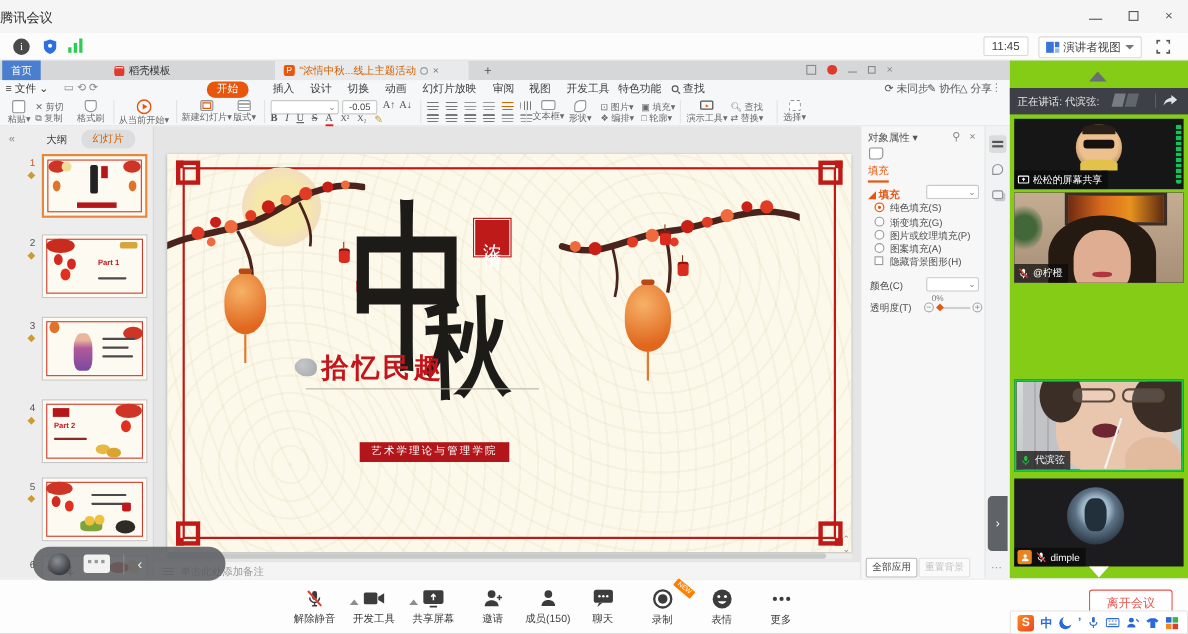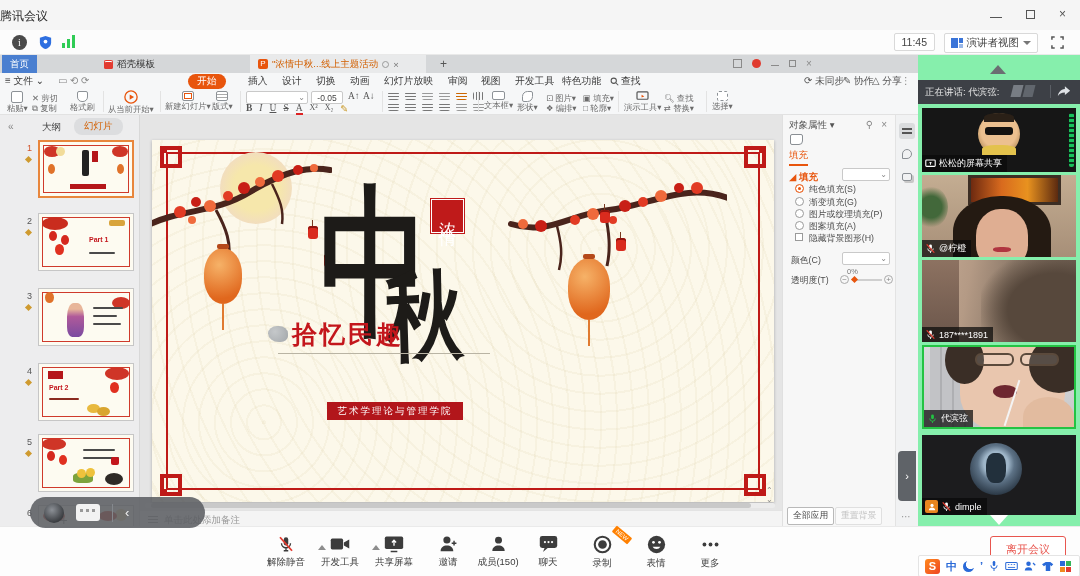--- a/index.html
+++ b/index.html
@@ -55,21 +55,21 @@
 #props{left:782px;top:115px;width:113px;height:411px;background:#f7f7f7;border-left:1px solid #e0e0e0}
 .plab{font-size:8.8px;color:#4d4d4d;white-space:nowrap}
 .pbox{position:absolute;background:#fff;border:1px solid #c9c9c9;border-radius:2px;height:13px}
 .radio{position:absolute;width:9px;height:9px;border:1px solid #9a9a9a;border-radius:50%;background:#fff}
 #strip{left:895px;top:115px;width:23px;height:411px;background:#f1f2f3;border-left:1px solid #e3e3e3}
 
 #notesbar{left:140px;top:510px;width:755px;height:16px;background:#f4f4f4;border-top:1px solid #e3e3e3}
 
 #annot{left:30px;top:497px;width:175px;height:31px;background:rgba(92,95,99,.88);border-radius:16px;display:flex;align-items:center;gap:12px;padding:0 14px;z-index:30}
 
-#sidebar{left:918px;top:55px;width:162px;height:471px;background:#86efac}
+#sidebar{left:918px;top:55px;width:162px;height:471px;background:#84cc16}
 #banner{position:absolute;left:0;top:25px;width:162px;height:24px;background:#3d4046;display:flex;align-items:center;color:#e6e6e6;font-size:9.5px;padding-left:7px}
 .tile{position:absolute;left:4px;width:154px;background:#191919;overflow:hidden}
 .tlabel{position:absolute;left:0;bottom:0;background:rgba(10,10,10,.72);color:#fff;font-size:9px;display:flex;align-items:center;gap:3px;padding:2px 5px 2px 3px;max-width:100%}
 .tri-up{width:0;height:0;border-left:8px solid transparent;border-right:8px solid transparent;border-bottom:9px solid #6b6e72}
 .tri-dn{width:0;height:0;border-left:9px solid transparent;border-right:9px solid transparent;border-top:10px solid #fff}
 
 #bottombar{left:0;top:526px;width:1080px;height:50px;background:#fdfdfd;border-top:1px solid #eaeaea}
 .bb{position:absolute;top:8px;width:56px;text-align:center;color:#3c3c3c}
 .bb .lbl{font-size:9.5px;margin-top:3px;white-space:nowrap}
 .caret{position:absolute;width:0;height:0;border-left:4px solid transparent;border-right:4px solid transparent;border-bottom:5px solid #8d8d8d}
@@ -522,34 +522,20 @@
       <div class="tlabel">
         <svg width="11" height="11" viewBox="0 0 16 16">
             <rect x="6" y="2" width="4" height="7" rx="2" fill="#fff"></rect>
             <path d="M4 8a4 4 0 0 0 8 0M8 12v2.5" stroke="#fff" stroke-width="1.3" fill="none"></path>
             <line x1="2.5" y1="2" x2="13.5" y2="14" stroke="#e23b30" stroke-width="1.8"></line>
           </svg>
         <span>@柠橙</span>
       </div>
     </div>
 
-    <div class="tile" style="top:205px;height:82px">
-      <div class="abs" style="inset:0;background:linear-gradient(100deg,#c7ac96 0%,#b49a85 30%,#8d7a6a 55%,#6e5f52 100%)">
-        <i style="position:absolute;left:0;top:0;width:24%;height:100%;background:linear-gradient(180deg,#8d7261,#6a554a)"></i>
-        <i style="position:absolute;left:38%;top:-10%;width:80%;height:130%;background:radial-gradient(ellipse at 60% 55%,#57483c 0 45%,rgba(87,72,60,0) 75%)"></i>
-      </div>
-      <div class="tlabel">
-        <svg width="11" height="11" viewBox="0 0 16 16">
-            <rect x="6" y="2" width="4" height="7" rx="2" fill="#fff"></rect>
-            <path d="M4 8a4 4 0 0 0 8 0M8 12v2.5" stroke="#fff" stroke-width="1.3" fill="none"></path>
-            <line x1="2.5" y1="2" x2="13.5" y2="14" stroke="#e23b30" stroke-width="1.8"></line>
-          </svg>
-        <span>187****1891</span>
-      </div>
-    </div>
 
     <div class="tile" style="top:380px;height:80px;background:#1c1c1e">
       <span class="abs" style="left:48px;top:8px;width:52px;height:52px;border-radius:50%;background:radial-gradient(circle at 50% 40%,#9fb6c9 0 30%,#5d7286 45%,#2e3c4a 75%)">
         <i style="position:absolute;left:16px;top:10px;width:20px;height:30px;background:#22303c;border-radius:40%"></i>
       </span>
       <div class="tlabel">
         <span style="width:13px;height:13px;background:#e8851e;border-radius:2px;display:inline-flex;align-items:center;justify-content:center">
           <svg width="8" height="8" viewBox="0 0 10 10">
               <circle cx="5" cy="3" r="2" fill="#fff"></circle>
               <path d="M1 9c0-2.2 1.8-3.5 4-3.5S9 6.8 9 9z" fill="#fff"></path>

